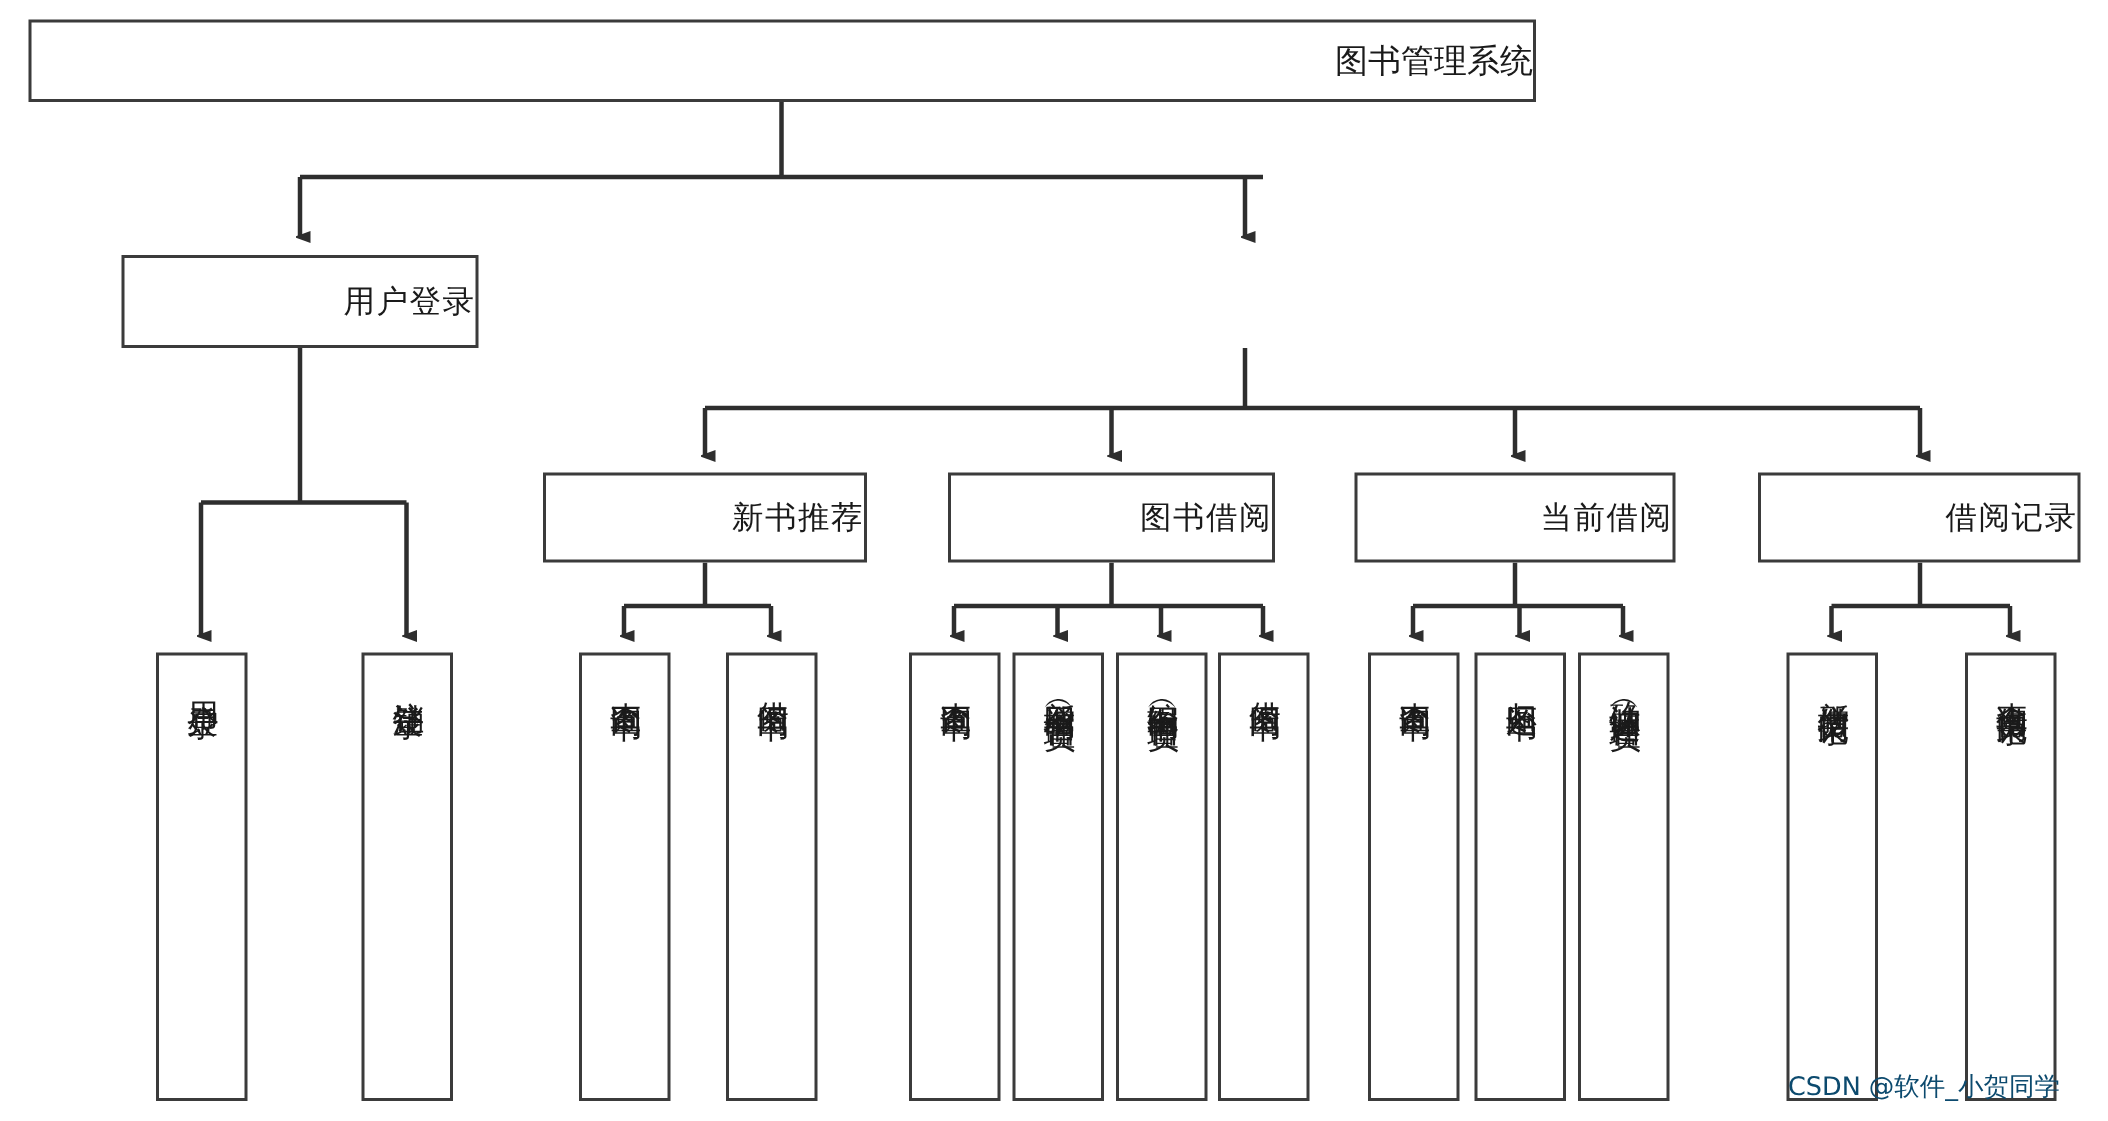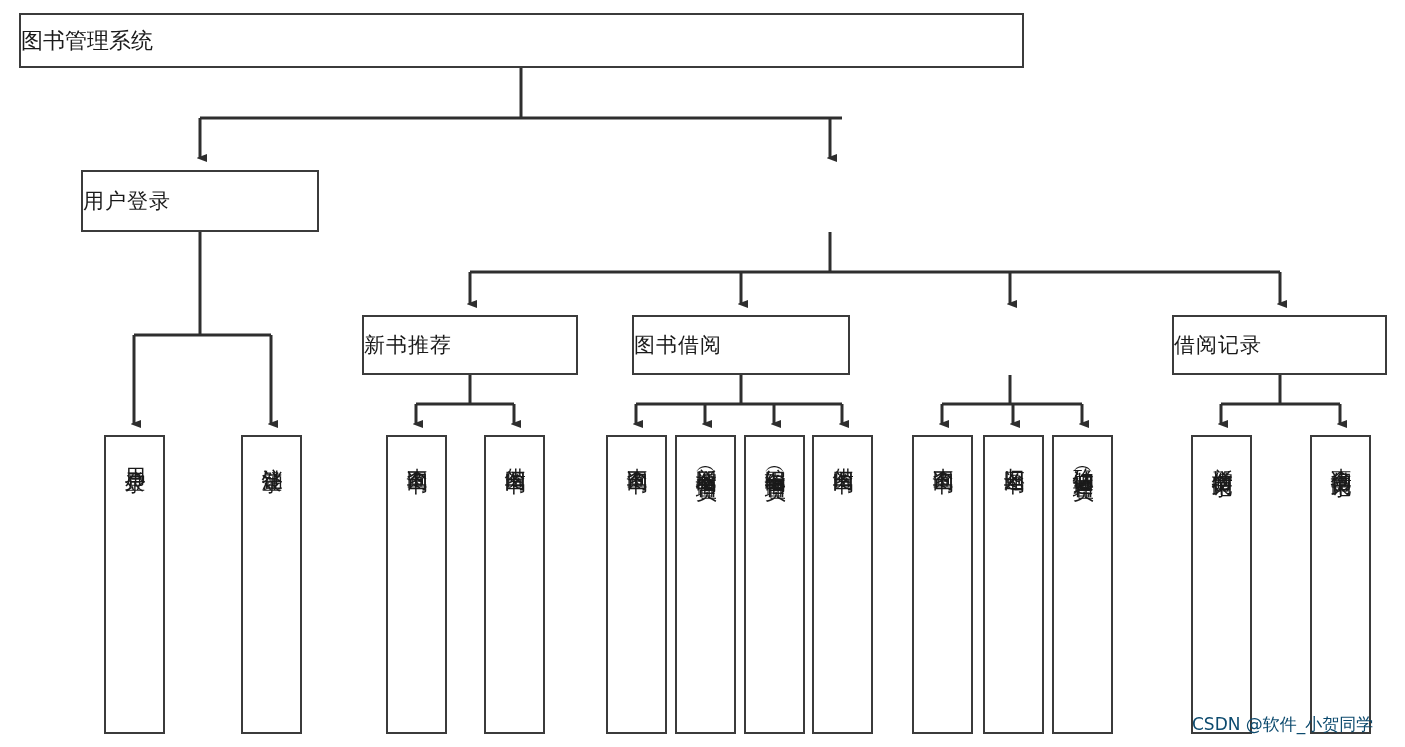--- a/index.html
+++ b/index.html
@@ -17,21 +17,21 @@
     background: #ffffff;
     overflow: hidden;
   }
   .node {
     position: absolute;
     box-sizing: border-box;
     border: 2px solid #3b3b3b;
     background: #ffffff;
     display: flex;
     align-items: center;
-    justify-content: flex-start;
+    justify-content: flex-end;
     color: #1a1a1a;
   }
   .node.h {
     font-size: 21px;
     letter-spacing: 1px;
   }
   .node.root {
     font-size: 22px;
   }
   .node.v {
@@ -127,20 +127,23 @@
   <div class="node h" style="left: 81px; top: 170px; width: 238px; height: 62px;">
     <span>用户登录</span>
   </div>
 
   <div class="node h" style="left: 362px; top: 315px; width: 216px; height: 60px;">
     <span>新书推荐</span>
   </div>
   <div class="node h" style="left: 632px; top: 315px; width: 218px; height: 60px;">
     <span>图书借阅</span>
   </div>
+  <div class="node h" style="left: 903px; top: 315px; width: 214px; height: 60px;">
+    <span>当前借阅</span>
+  </div>
   <div class="node h" style="left: 1172px; top: 315px; width: 215px; height: 60px;">
     <span>借阅记录</span>
   </div>
 
   <div class="node v" style="left: 104px; top: 435px; width: 61px; height: 299px;">
     <span class="vtext">用户登录</span>
   </div>
   <div class="node v" style="left: 241px; top: 435px; width: 61px; height: 299px;">
     <span class="vtext">注销登录</span>
   </div>

